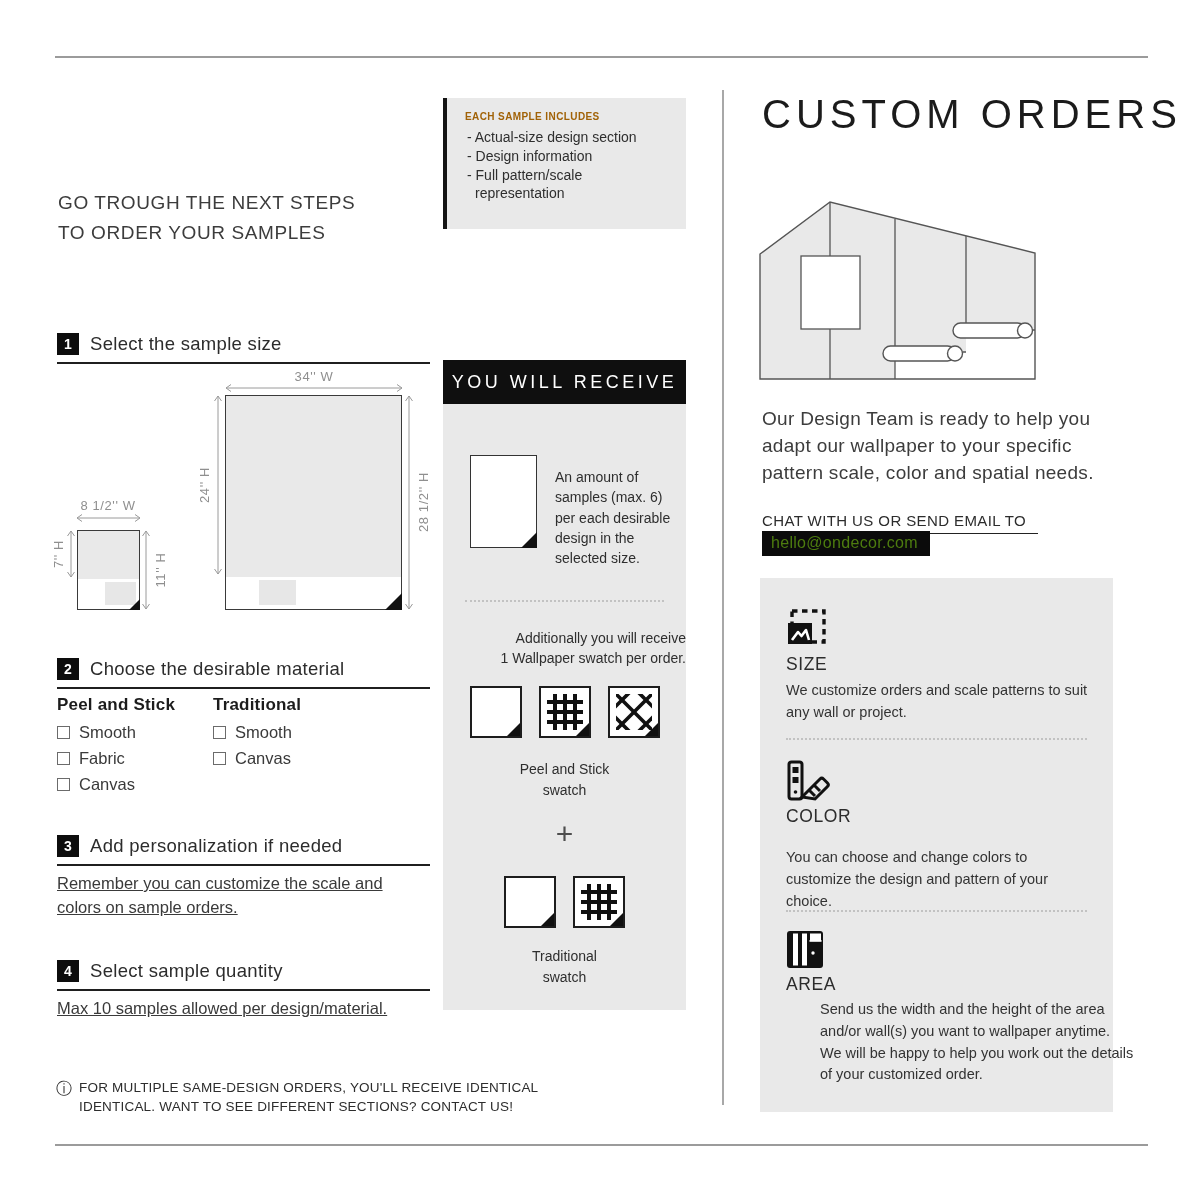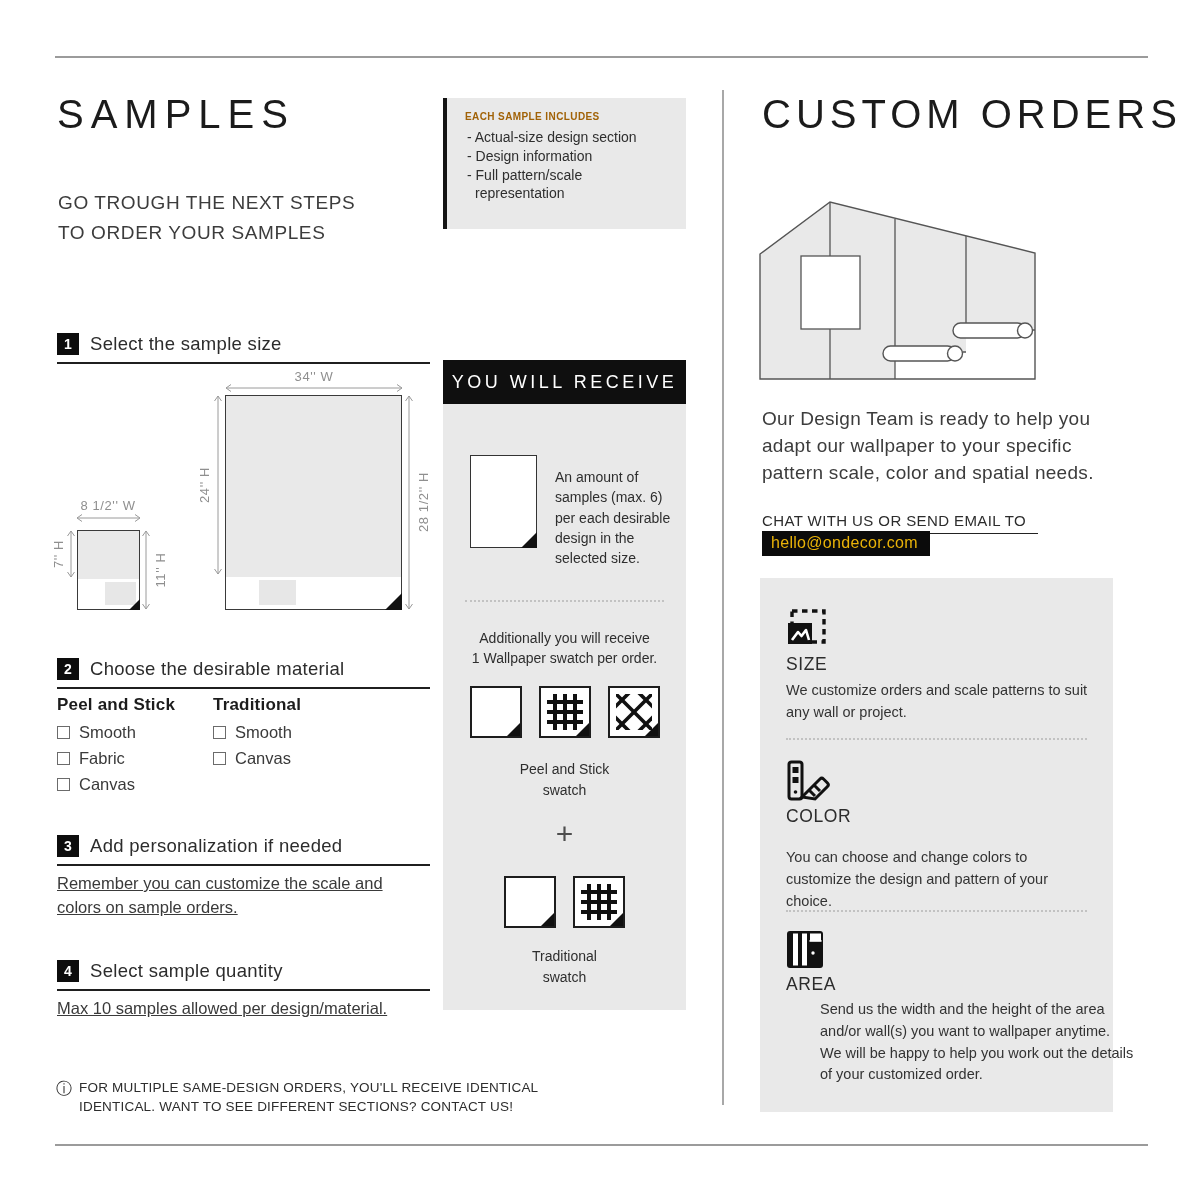--- a/index.html
+++ b/index.html
@@ -48,44 +48,43 @@
   .footnote { position:absolute; left:56px; top:1079px; display:flex; gap:7px; }
   .info-glyph { font-size:16px; color:#2d2d2d; line-height:1.3; }
   .footnote-text { font-size:13.5px; line-height:1.4; letter-spacing:0.2px; color:#2d2d2d; }
 
   
   .receive-header { position:absolute; left:443px; top:360px; width:243px; height:44px; background:#0f0f0f; color:#fff; font-size:18px; letter-spacing:3.5px; display:flex; align-items:center; justify-content:center; }
   .receive-panel { position:absolute; left:443px; top:404px; width:243px; height:606px; background:#e9e9e9; }
   .paper-icon { position:absolute; left:27px; top:51px; width:67px; height:93px; background:#fff; border:1.5px solid #333; }
   .receive-samples-text { position:absolute; left:112px; top:63px; width:122px; font-size:14px; line-height:1.45; color:#2e2e2e; }
   .dotted { position:absolute; left:22px; right:22px; border-top:2px dotted #c2c2c2; }
-  .receive-additional { position:absolute; left:0; top:224px; width:100%; text-align:center; font-size:14px; line-height:1.45; color:#2e2e2e; }
+  .receive-additional { position:absolute; left:0; top:224px; width:100%; text-align:right; font-size:14px; line-height:1.45; color:#2e2e2e; }
   .swatch-row { position:absolute; left:0; width:100%; display:flex; justify-content:center; gap:17px; }
   .swatch-caption { position:absolute; left:0; width:100%; text-align:center; font-size:14px; line-height:1.5; color:#2e2e2e; }
   .plus-sign { position:absolute; left:0; top:413px; width:100%; text-align:center; font-size:30px; font-weight:300; color:#4e4e4e; }
 
   
   .custom-intro { position:absolute; left:762px; top:406px; width:370px; font-size:19px; line-height:1.42; letter-spacing:0.3px; color:#3c3c3c; }
   .chat-label { position:absolute; left:762px; top:512px; font-size:15px; letter-spacing:0.4px; color:#2c2c2c; border-bottom:1.5px solid #222; padding:0 12px 4px 0; }
-  .email-badge { position:absolute; left:762px; top:531px; background:#0b0b0b; color:#eab308; font-size:16px; letter-spacing:0.3px; padding:3px 12px 4px 9px; }
+  .email-badge { position:absolute; left:762px; top:531px; background:#0b0b0b; color:#4d7c0f; font-size:16px; letter-spacing:0.3px; padding:3px 12px 4px 9px; }
   .custom-panel { position:absolute; left:760px; top:578px; width:353px; height:534px; background:#e9e9e9; }
   .feature-name { position:absolute; left:26px; font-size:17.5px; letter-spacing:0.6px; color:#2c2c2c; }
   .feature-desc { position:absolute; left:26px; width:305px; font-size:14.5px; line-height:1.5; color:#333; }
   .feature-icon { position:absolute; left:26px; }
 </style>
 </head>
 <body>
 
 <div class="page">
 
   <div class="rule-h" style="top:56px;"></div>
   <div class="rule-h" style="top:1144px;"></div>
   <div class="divider-v"></div>
 
-  <div class="big-title" style="left:57px; top:92px;">SAMPLES</div>
 
   <div class="intro">
     <div>GO TROUGH THE NEXT STEPS</div>
     <div>TO ORDER YOUR SAMPLES</div>
   </div>
 
   <div class="includes-box">
     <div class="includes-title">EACH SAMPLE INCLUDES</div>
     <div class="includes-item">Actual-size design section</div>
     <div class="includes-item">Design information</div>

